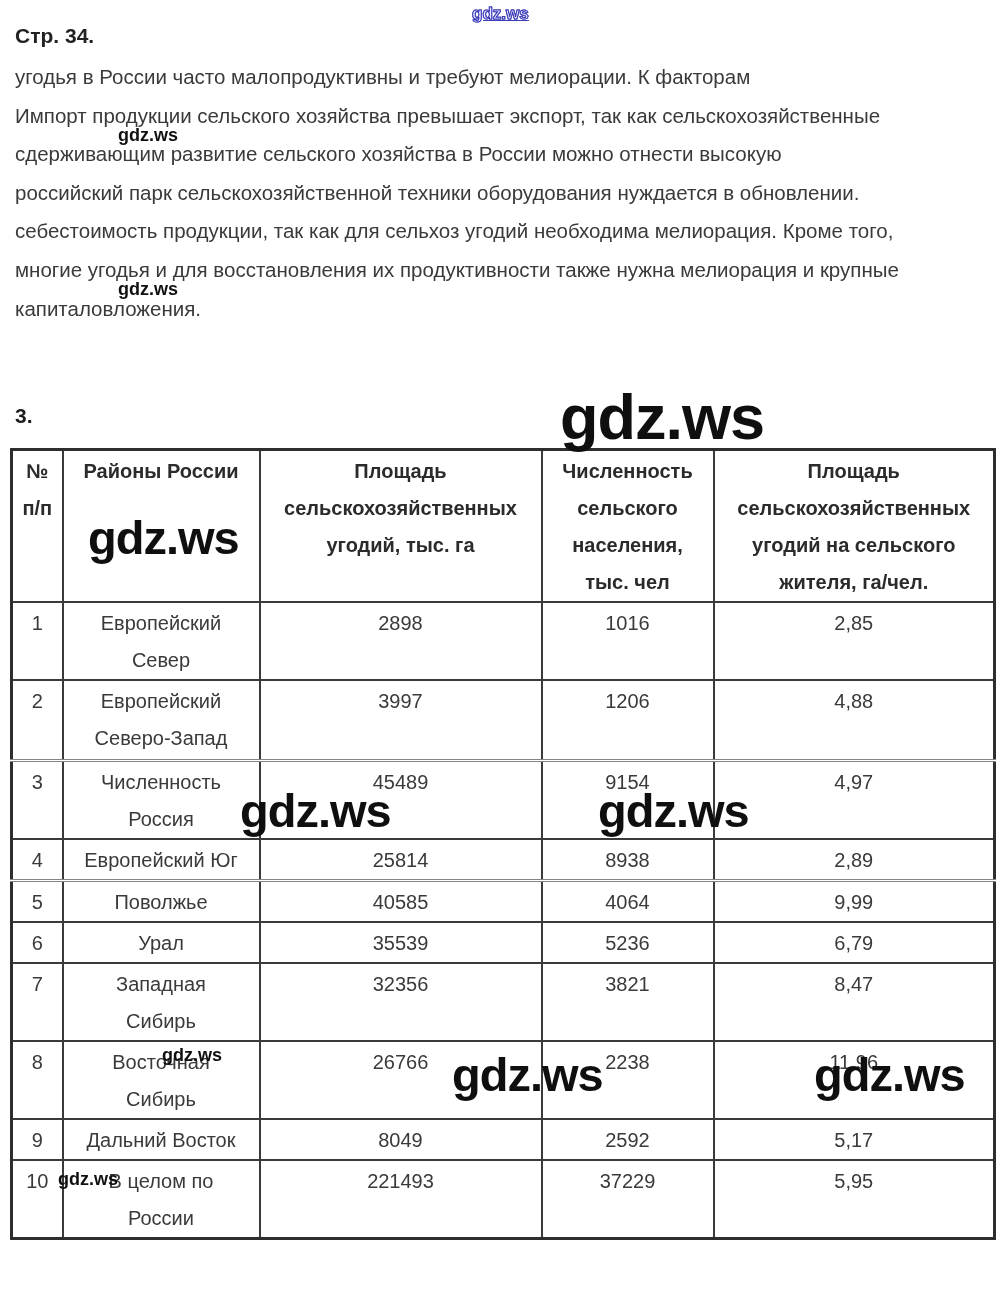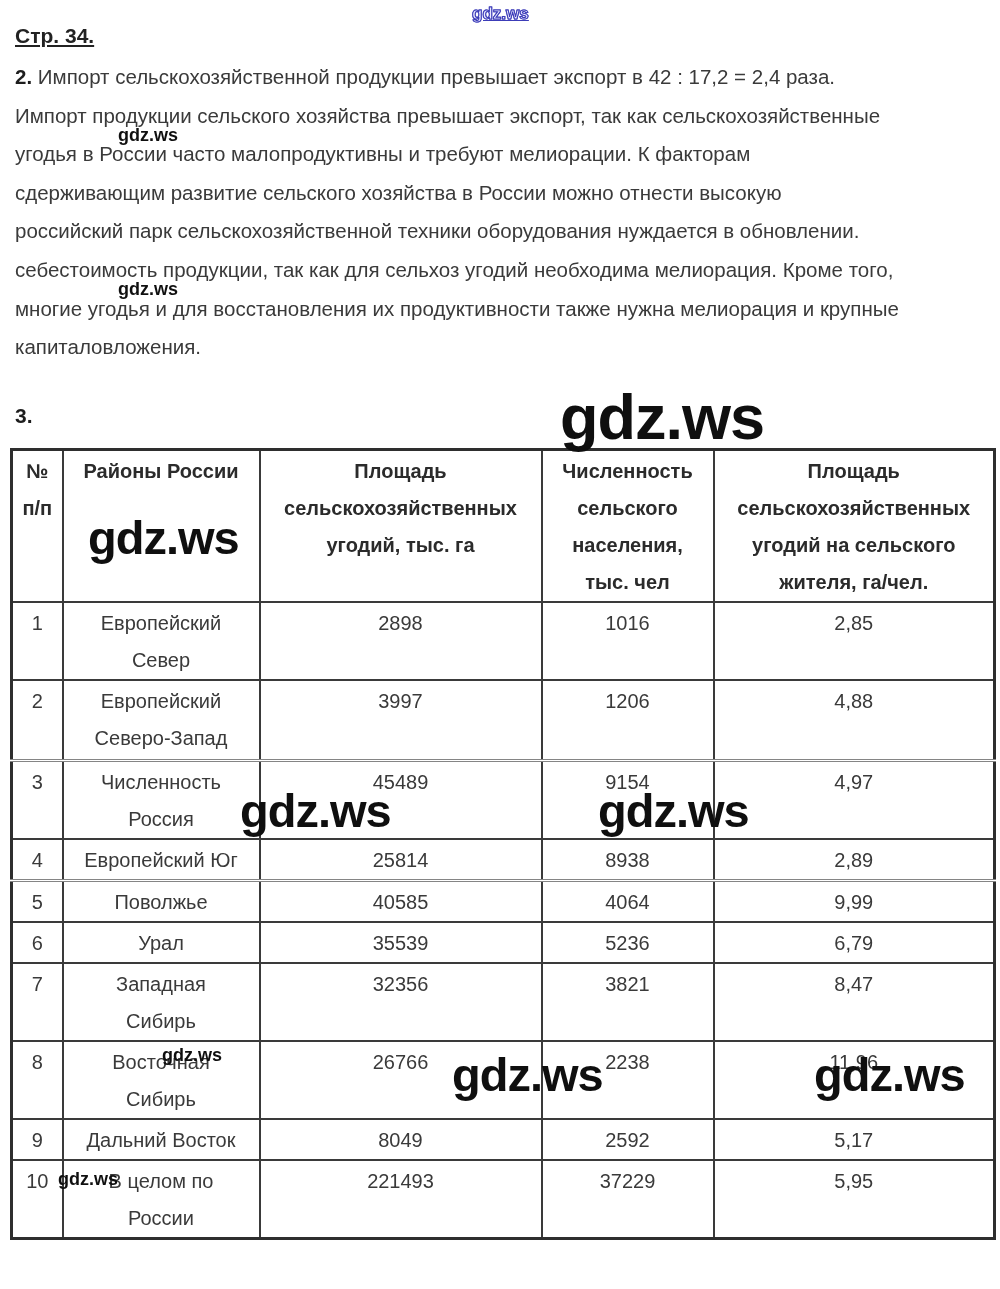--- a/index.html
+++ b/index.html
@@ -2,21 +2,21 @@
 <html><head>
 <meta charset="utf-8">
 <style>
   html,body { margin:0; padding:0; }
   body {
     width:1000px; height:1289px; background:#ffffff; position:relative;
     font-family:"Liberation Sans", sans-serif; color:#333333; overflow:hidden;
   }
   .heading {
     position:absolute; left:15px; top:24px; margin:0;
-    font-size:21px; font-weight:bold; color:#222222;text-decoration:underline;
+    font-size:21px; font-weight:bold; color:#222222;
   }
   .para {
     position:absolute; left:15px; top:58px;
     font-size:20.5px; line-height:38.6px; color:#3a3a3a; white-space:nowrap;
   }
   .para b, .ans3 b { color:#1d1d1d; }
   .ans3 {
     position:absolute; left:15px; top:404px;
     font-size:21px; font-weight:bold; color:#1d1d1d;
   }
@@ -68,23 +68,22 @@
   .wm-b1   { left:58px;  top:1170px; font-size:18px; letter-spacing:0; }
 </style>
 </head>
 <body>
 
 <div class="wm wm-blue wm-top">gdz.ws</div>
 
 <h1 class="heading">Стр. 34.</h1>
 
 <div class="para">
-  <div><b>2.</b> <span>Импорт сельскохозяйственной продукции превышает экспорт в 42 : 17,2 = 2,4 раза.</span></div>
+  <div>угодья в России часто малопродуктивны и требуют мелиорации. К факторам</div>
   <div>Импорт продукции сельского хозяйства превышает экспорт, так как сельскохозяйственные</div>
-  <div>угодья в России часто малопродуктивны и требуют мелиорации. К факторам</div>
   <div>сдерживающим развитие сельского хозяйства в России можно отнести высокую</div>
   <div>российский парк сельскохозяйственной техники оборудования нуждается в обновлении.</div>
   <div>себестоимость продукции, так как для сельхоз угодий необходима мелиорация. Кроме того,</div>
   <div>многие угодья и для восстановления их продуктивности также нужна мелиорация и крупные</div>
   <div>капиталовложения.</div>
 </div>
 
 <div class="wm wm-s1">gdz.ws</div>
 <div class="wm wm-s2">gdz.ws</div>
 

